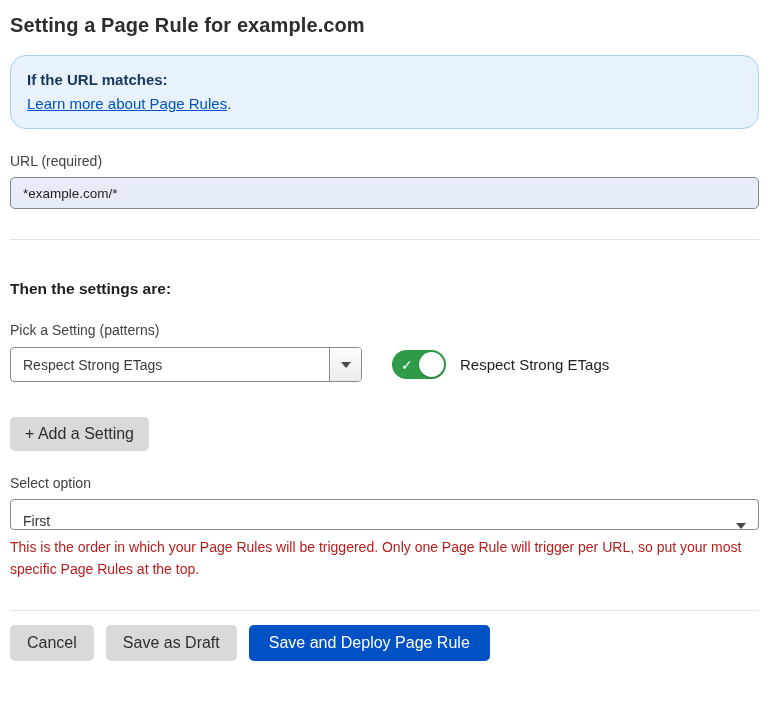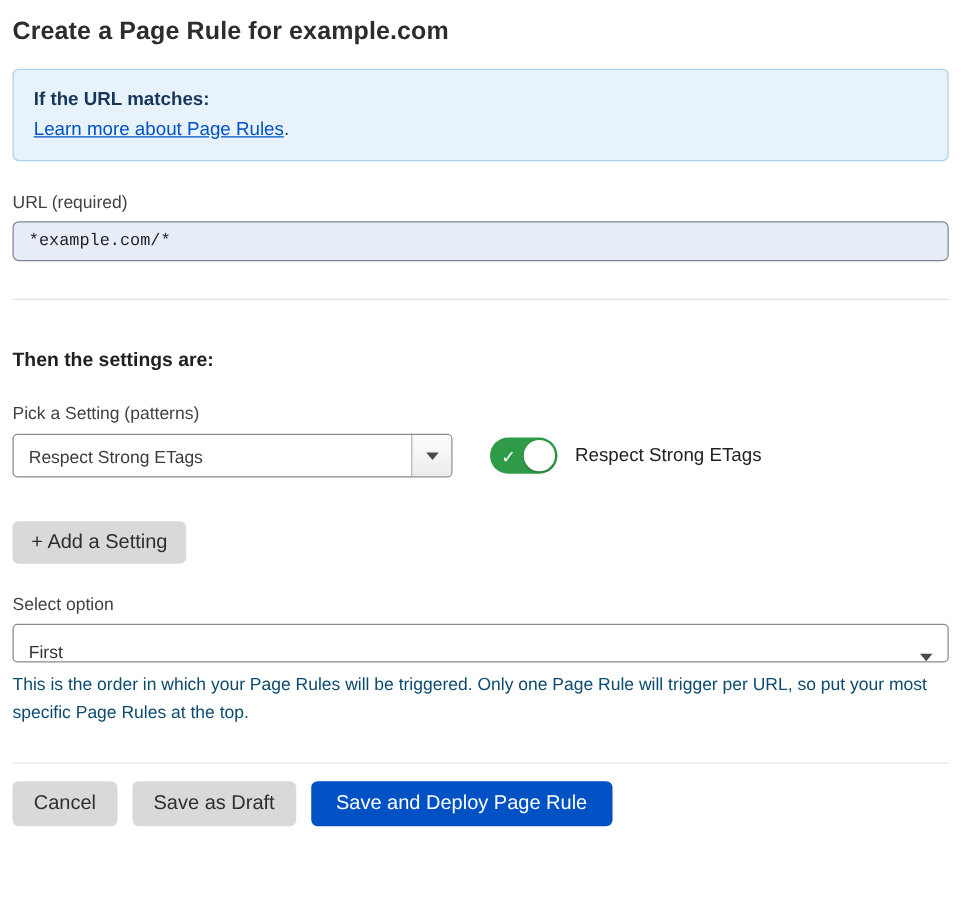--- a/index.html
+++ b/index.html
@@ -19,21 +19,21 @@
     font-size: 20px;
     font-weight: 700;
     color: #2d2d2d;
     margin: 4px 0 18px 0;
     letter-spacing: 0.1px;
   }
 
   .info-box {
     background: #e8f2fc;
     border: 1px solid #a9d1ef;
-    border-radius: 5px;
+    border-radius: 16px;
     padding: 12px 26px 12px 16px;
     font-size: 15px;
     line-height: 1.6;
     color: #16365a;
   }
   .info-heading { font-weight: 700; }
   .info-link {
     color: #0051c3;
     text-decoration: underline;
     cursor: pointer;
@@ -47,21 +47,21 @@
   .url-input {
     margin-top: 8px;
     width: 100%;
     height: 32px;
     background: #e7ecf9;
     border: 1px solid #7f8795;
     border-radius: 5px;
     padding: 0 12px;
     font-size: 13.5px;
     color: #1f1f1f;
-    font-family: Liberation Mono, monospace;
+    font-family: Liberation Sans, sans-serif;
     outline: none;
   }
 
   hr.divider {
     border: none;
     border-top: 1px solid #e3e3e3;
     margin: 30px 0 0 0;
   }
 
   .section-heading {
@@ -190,38 +190,38 @@
     padding: 0 12px;
     font-size: 14px;
     color: #333333;
     cursor: pointer;
   }
 
   .help-text {
     margin-top: 7px;
     font-size: 14px;
     line-height: 1.55;
-    color: #0c4a6e;
+    color: #b91c1c;
     max-width: 748px;
   }
 
   .footer-divider { margin-top: 22px; }
   .footer-row {
     display: flex;
     align-items: center;
     gap: 12px;
     margin-top: 14px;
   }
 </style>
 </head>
 <body>
 
 <div class="container">
 
-  <h1 class="page-title">Create a Page Rule for example.com</h1>
+  <h1 class="page-title">Setting a Page Rule for example.com</h1>
 
   <div class="info-box">
     <div class="info-heading">If the URL matches:</div>
     <div class="info-link-row"><a class="info-link" href="#">Learn more about Page Rules</a><span>.</span></div>
   </div>
 
   <div class="field-label">URL (required)</div>
   <input class="url-input" type="text" value="*example.com/*" style="">
 
   <hr class="divider">

